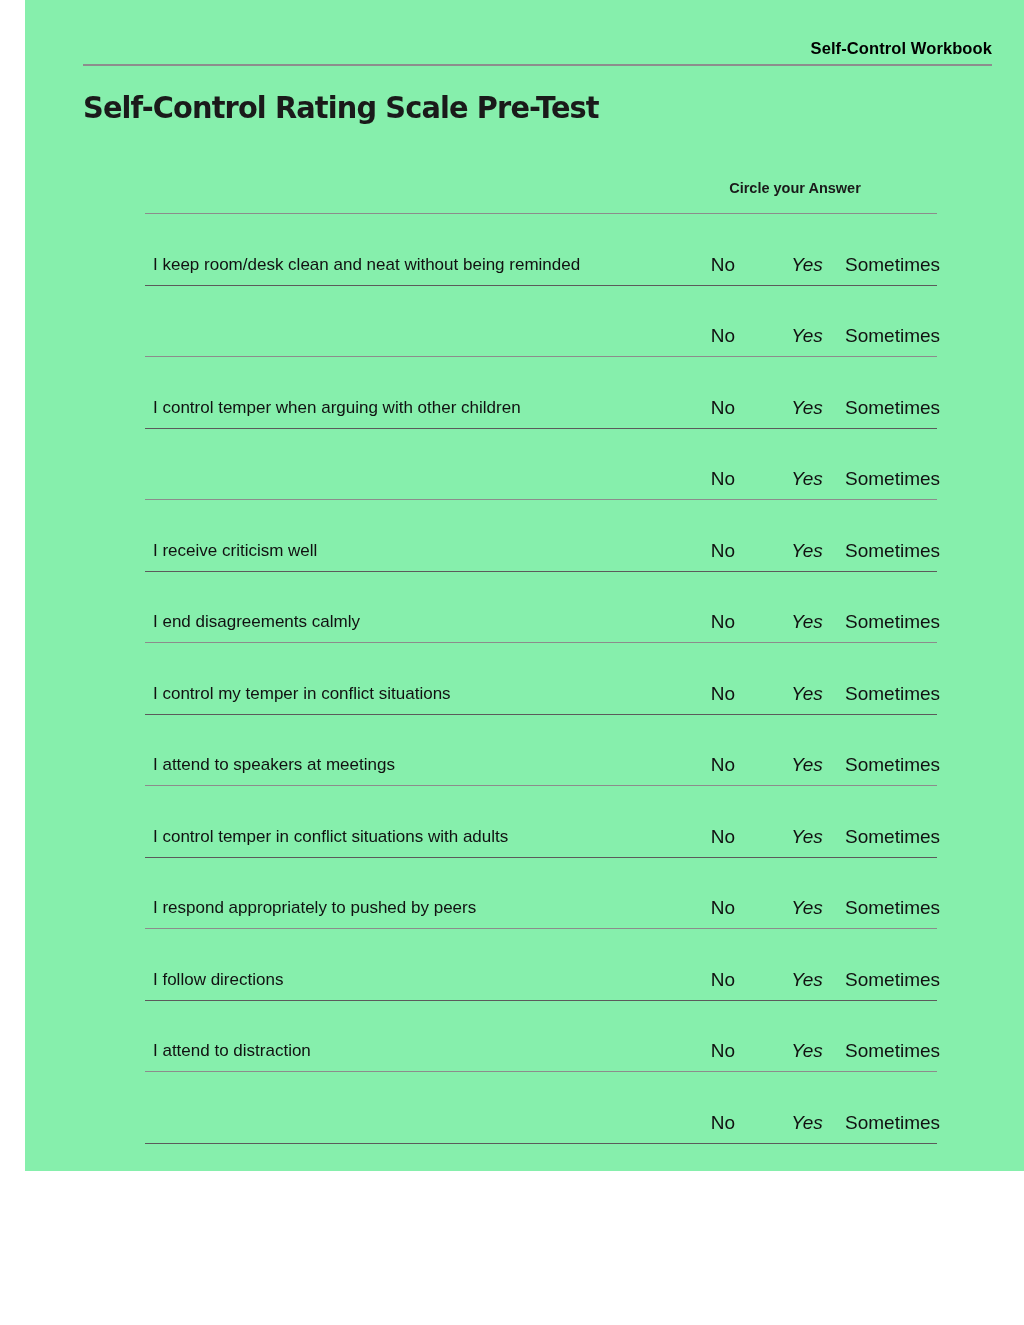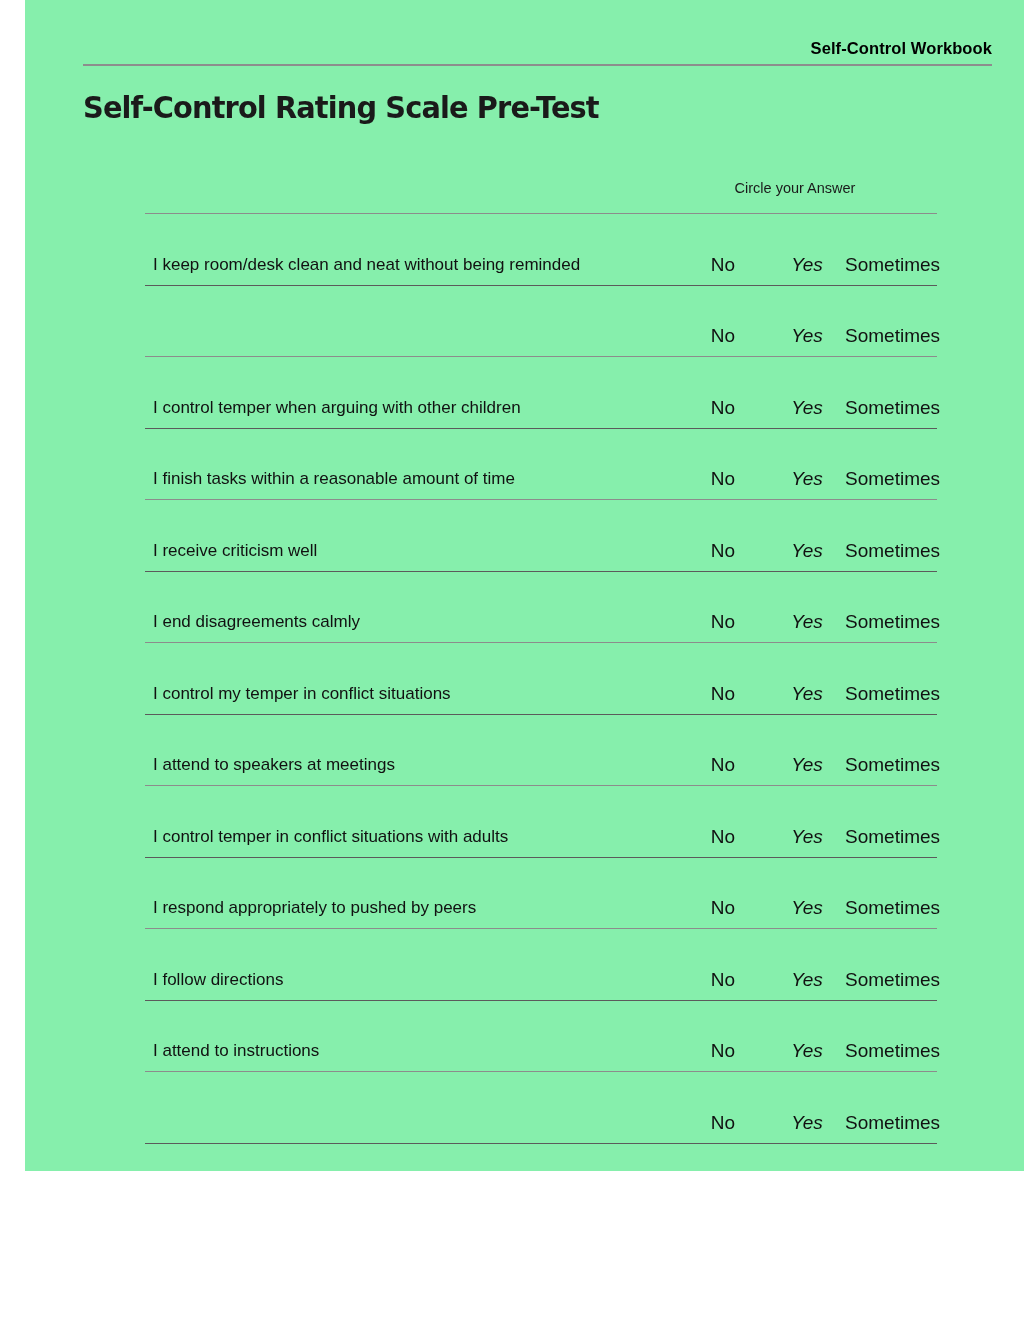--- a/index.html
+++ b/index.html
@@ -77,20 +77,21 @@
   .col-head-label {
     position: absolute;
     left: 508px;
     top: 0px;
     width: 284px;
     text-align: center;
     font-size: 14.5px;
     line-height: 20px;
     color: #1a1a1a;
     white-space: nowrap;
+    font-weight: bold;
   }
   .rule {
     width: 792px;
     height: 0;
     border-top: 1.6px solid #8c8c8c;
   }
   .rule.dark {
     border-top-color: #5b5b5b;
   }
 
@@ -192,21 +193,20 @@
         <div class="q-row">
           <div class="q-text">I control temper when arguing with other children</div>
           <div class="q-answers">
             <span class="ans opt0">No</span>
             <span class="ans opt1">Yes</span>
             <span class="ans opt2">Sometimes</span>
           </div>
         </div>
         <div class="rule dark"></div>
         <div class="q-row">
-          <div class="q-text">I finish tasks within a reasonable amount of time</div>
           <div class="q-answers">
             <span class="ans opt0">No</span>
             <span class="ans opt1">Yes</span>
             <span class="ans opt2">Sometimes</span>
           </div>
         </div>
         <div class="rule"></div>
         <div class="q-row">
           <div class="q-text">I receive criticism well</div>
           <div class="q-answers">
@@ -264,21 +264,21 @@
         <div class="q-row">
           <div class="q-text">I follow directions</div>
           <div class="q-answers">
             <span class="ans opt0">No</span>
             <span class="ans opt1">Yes</span>
             <span class="ans opt2">Sometimes</span>
           </div>
         </div>
         <div class="rule dark"></div>
         <div class="q-row">
-          <div class="q-text">I attend to instructions</div>
+          <div class="q-text">I attend to distraction</div>
           <div class="q-answers">
             <span class="ans opt0">No</span>
             <span class="ans opt1">Yes</span>
             <span class="ans opt2">Sometimes</span>
           </div>
         </div>
         <div class="rule"></div>
         <div class="q-row">
           <div class="q-answers">
             <span class="ans opt0">No</span>

